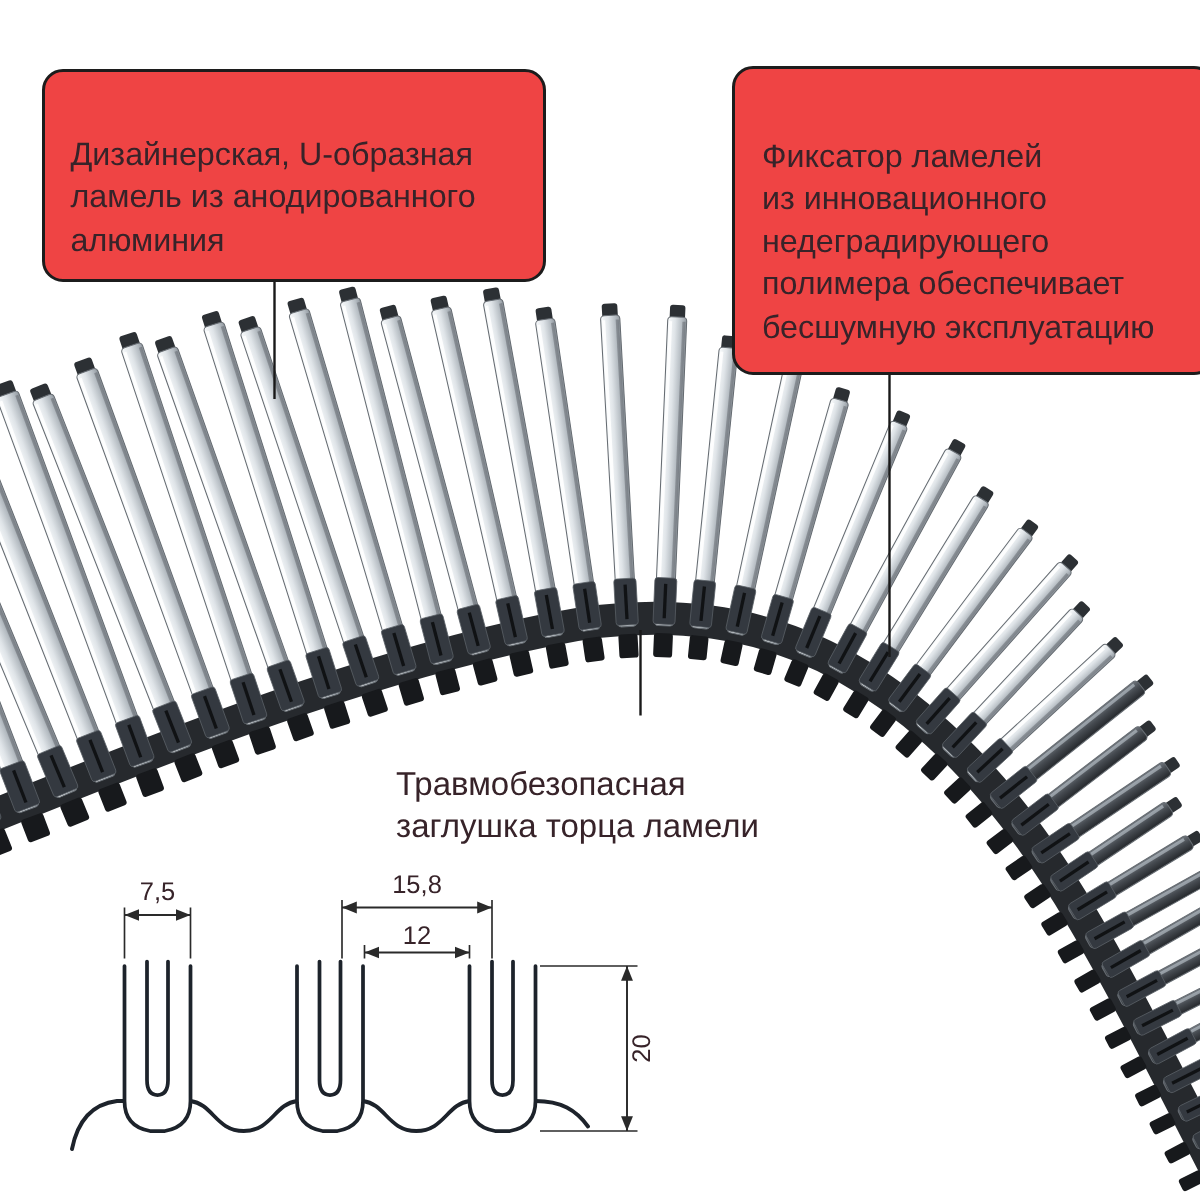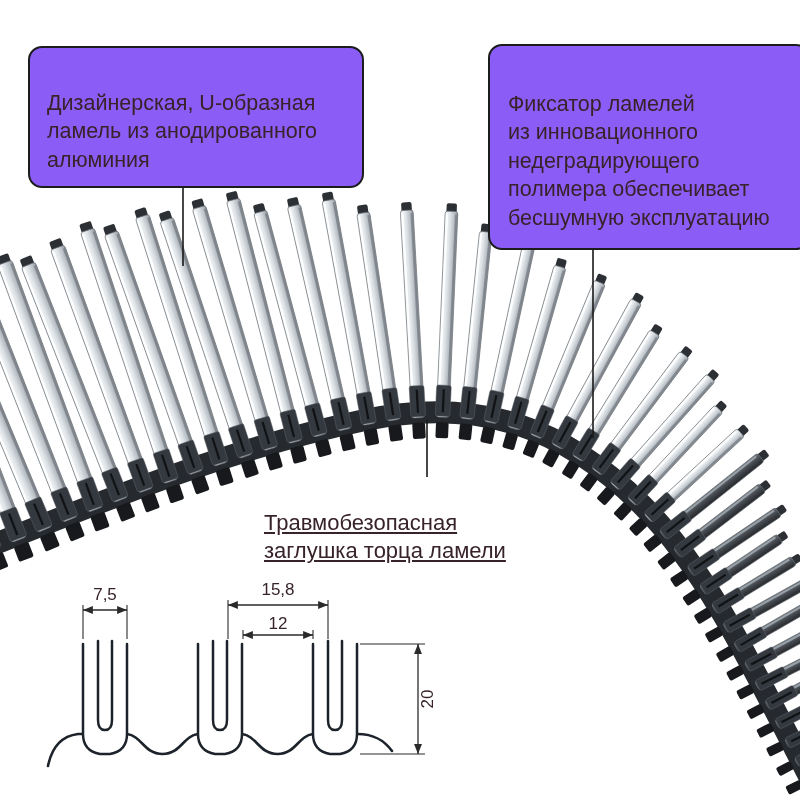--- a/index.html
+++ b/index.html
@@ -2,30 +2,30 @@
 <html style="--text: #372329; --line: #1c1c1c; --drawing: #1d232b; --metal_light: #fafcfd; --metal_dark: #9299a0; --belt: #26292d; --cap: #343940;"><head>
 <meta charset="utf-8">
 <style>
   html,body{margin:0;padding:0;background:#ffffff;}
   body{
     width:800px;height:800px;position:relative;overflow:hidden;
     font-family:"Liberation Sans", sans-serif;
     color:var(--text,#372329);
   }
   .callout{
-    position:absolute;background:#8b5cf6;border:2.2px solid var(--line,#1c1c1c);
+    position:absolute;background:#ef4444;border:2.2px solid var(--line,#1c1c1c);
     border-radius:14px;font-size:21.5px;line-height:1.33;white-space:pre-line;
     z-index:3;
   }
   #callout-lamella{left:28px;top:46px;width:298px;padding:12px 17px;}
   #callout-fixator{left:455px;top:44px;width:282px;padding:15px 18px;margin-left:33px;}
   .plain-label{
     position:absolute;font-size:22px;line-height:1.3;white-space:pre-line;z-index:3;
   }
-  #label-endcap{left:264px;top:480px;text-decoration:underline;}
+  #label-endcap{left:264px;top:480px;}
   #grille-svg{position:absolute;left:0;top:0;z-index:1;}
   #tech-svg{position:absolute;left:42px;top:578px;z-index:2;}
   .pointer{stroke:#191919;stroke-width:1.6;}
   .profile{stroke:var(--drawing,#1d232b);stroke-width:2.5;stroke-linecap:round;stroke-linejoin:round;}
   .belt-section{stroke:var(--drawing,#1d232b);stroke-width:2.6;fill:none;stroke-linecap:round;}
   .dim-line{stroke:#2a2a2a;stroke-width:1.3;fill:none;}
   .ext-line{stroke:#2a2a2a;stroke-width:1.1;}
   .dim-text{font-size:17px;fill:var(--text,#372329);}
 </style>
 </head>

